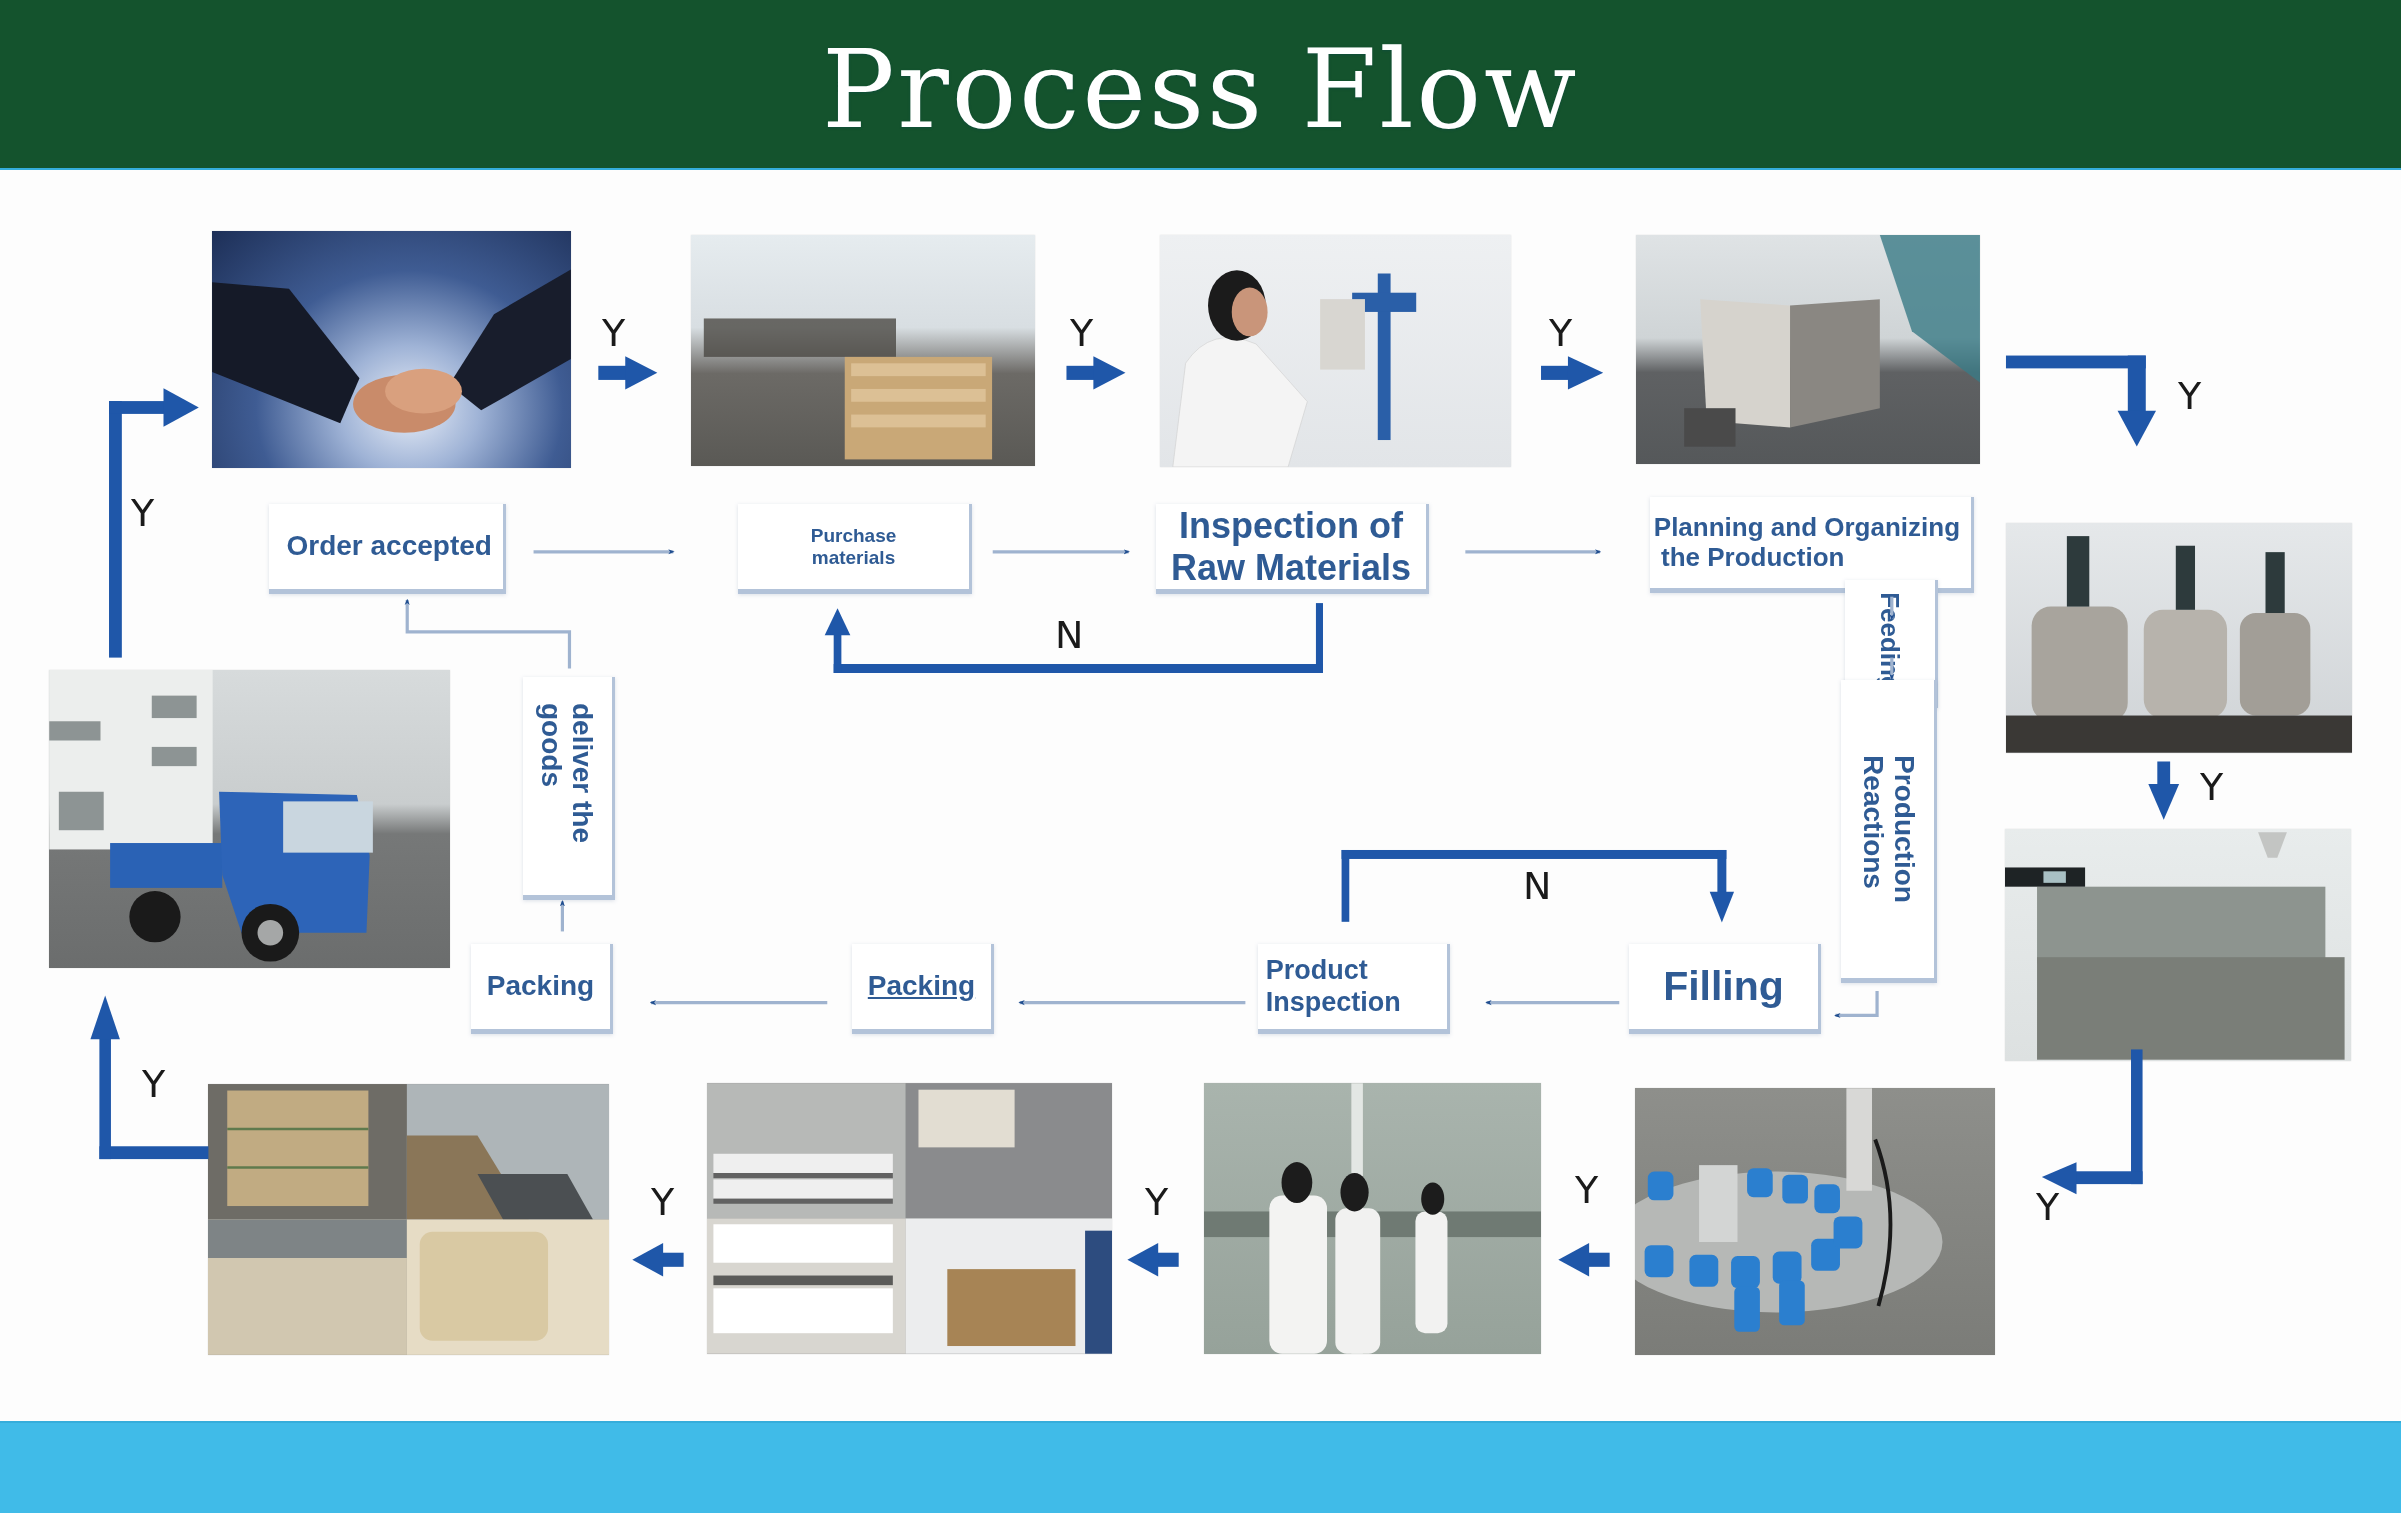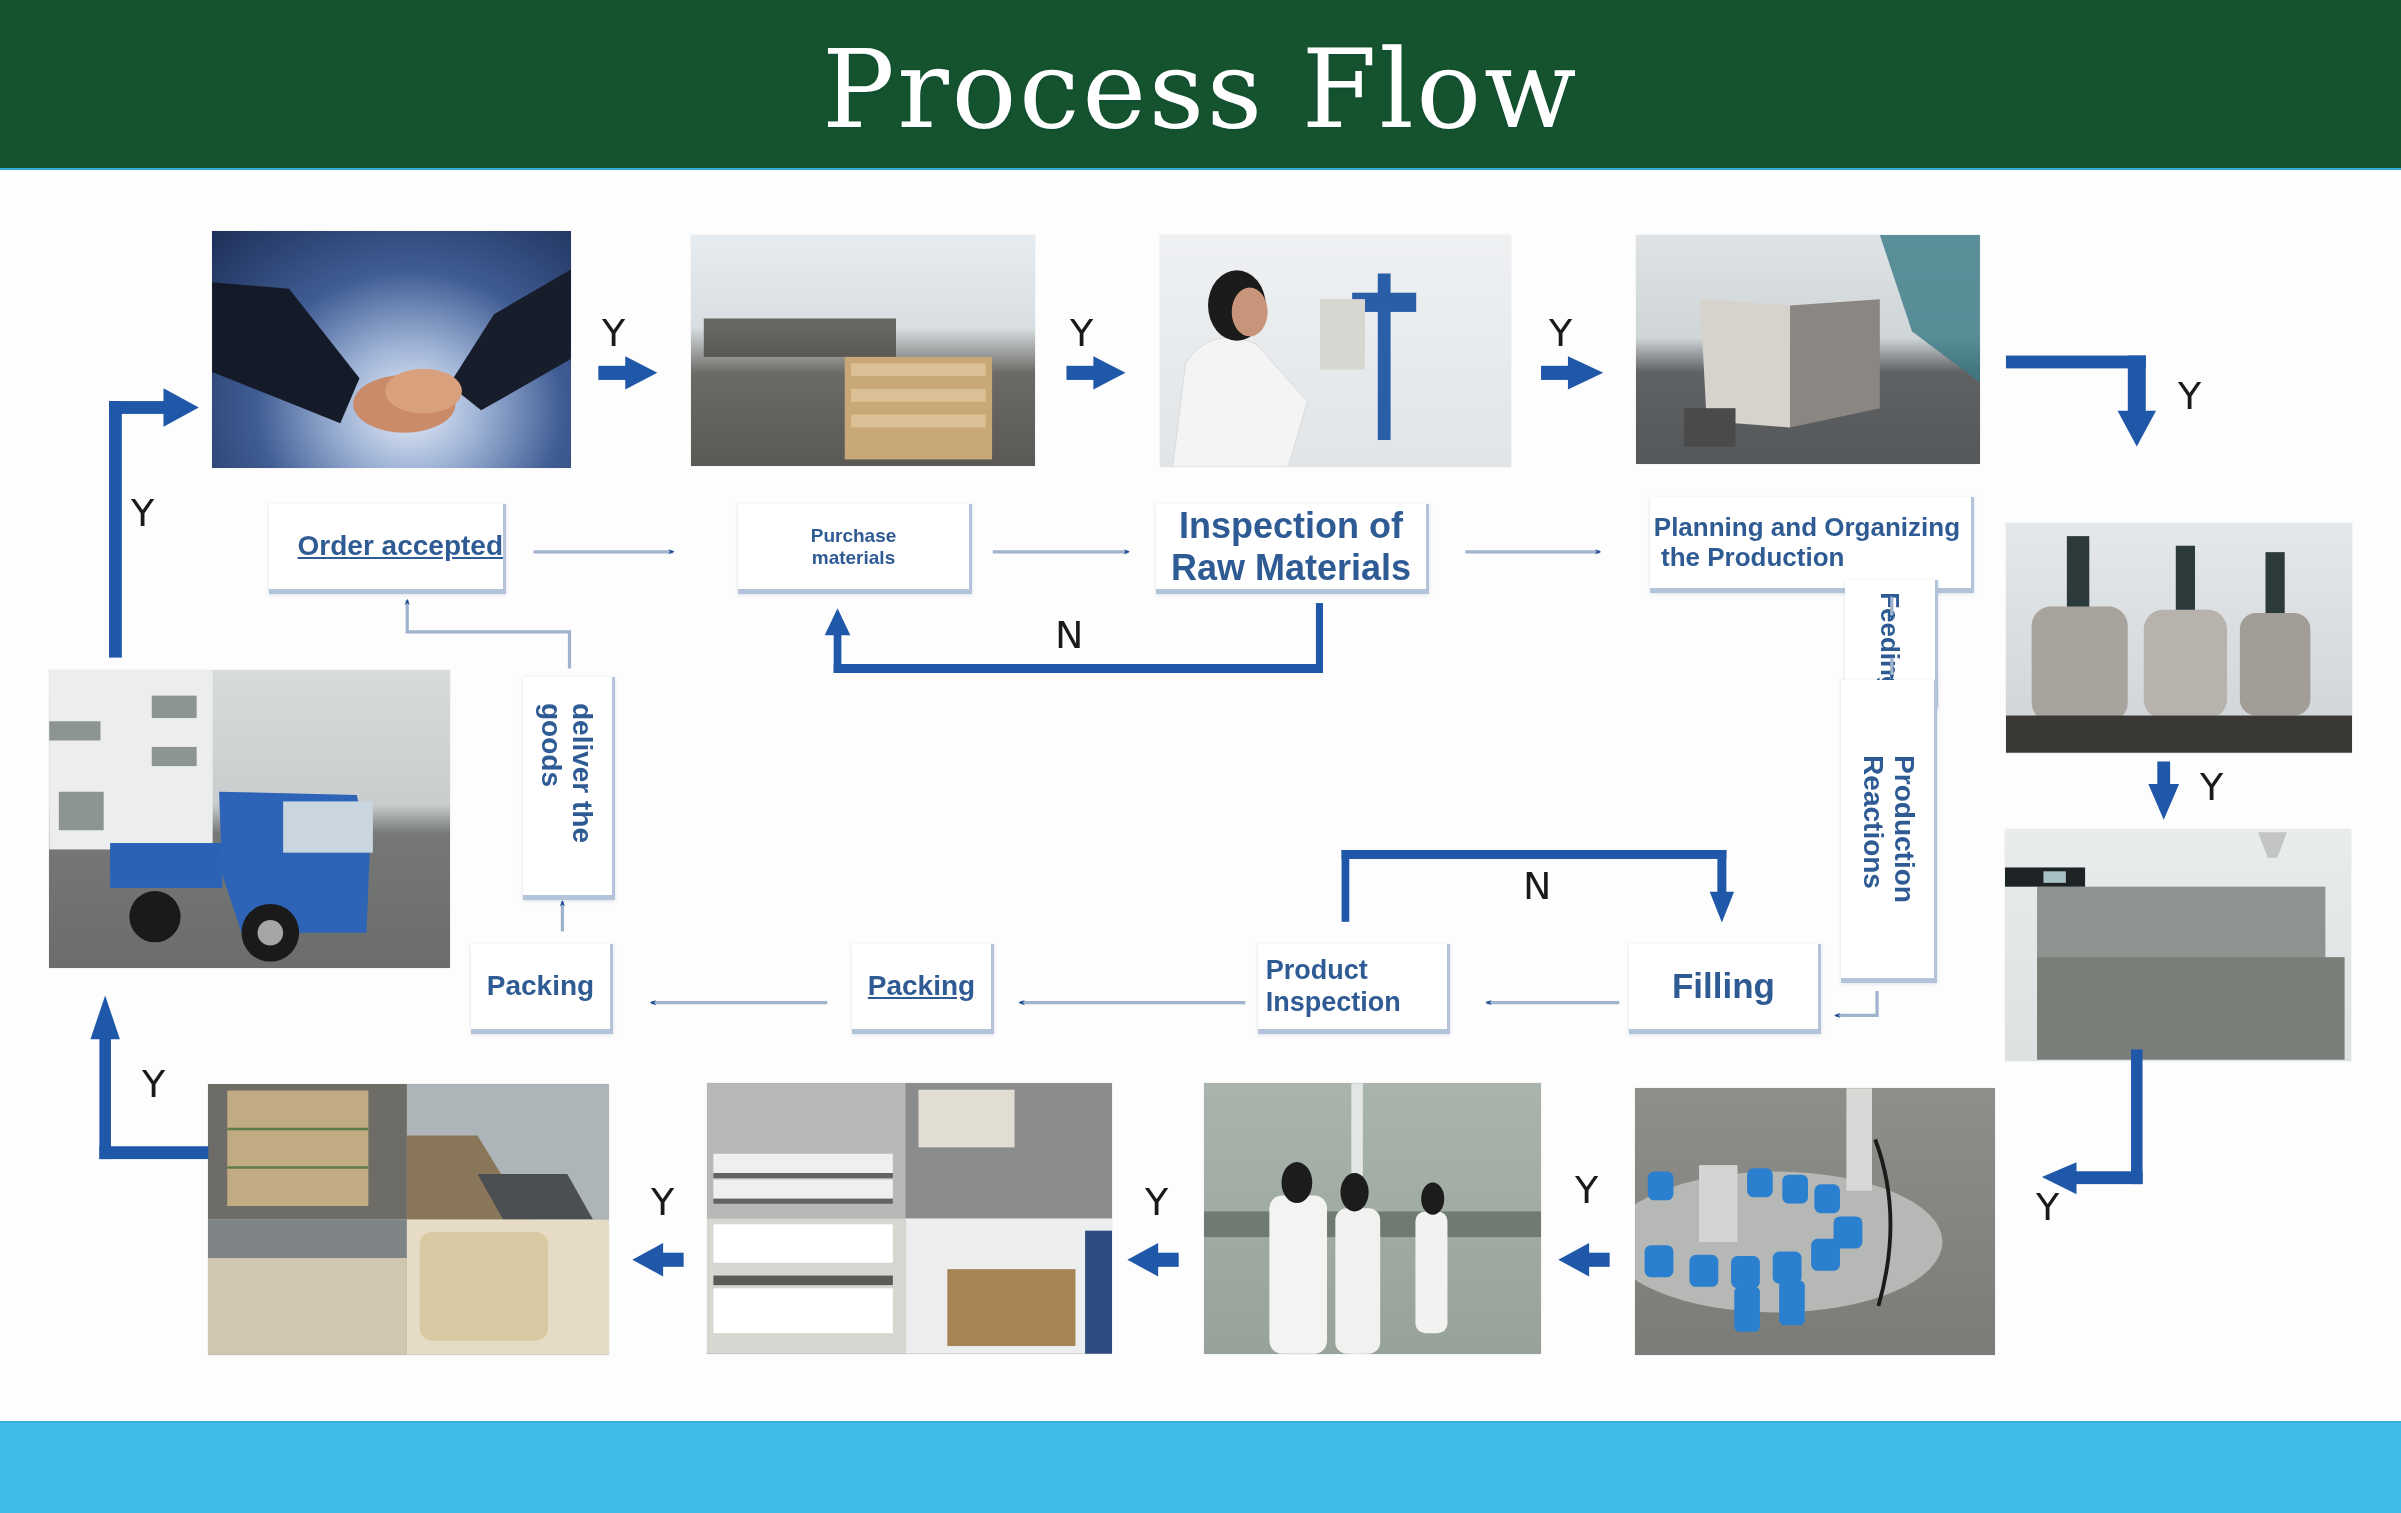--- a/index.html
+++ b/index.html
@@ -3,21 +3,21 @@
 <meta charset="utf-8">
 <style>
   html, body { margin: 0; padding: 0; }
   body { width: 2401px; height: 1514px; position: relative; overflow: hidden; background: #fdfdfd; font-family: "Liberation Sans", "DejaVu Sans", sans-serif; }
   .abs { position: absolute; }
   .header { left: 0; top: 0; width: 2401px; height: 168px; background: #14532d; border-bottom: 2.6px solid #35addb; }
   .title { position: absolute; left: 0; right: 0; top: 26px; text-align: center; color: #ffffff; font-family: "DejaVu Serif", "Liberation Serif", serif; font-size: 108px; letter-spacing: 2.6px; line-height: 128px; text-shadow: 0 1.3px 2.6px rgba(0,60,100,0.25); }
   .footer { left: 0; top: 1421px; width: 2401px; height: 92px; background: #40bbe8; border-top: 2.6px solid #35addb; }
 
   .box { position: absolute; background: #ffffff; border-right: 3.8px solid #b3c3d9; border-bottom: 5.8px solid #b3c3d9; box-shadow: 0 1.3px 3.8px rgba(120,140,170,0.25); color: #2f5b94; font-weight: bold; display: flex; align-items: center; justify-content: center; text-align: center; line-height: 1.15; box-sizing: border-box; }
-  .box.left-align { justify-content: flex-end; text-align: left; padding-left: 6.4px; text-decoration: underline; }
+  .box.left-align { justify-content: center; text-align: left; padding-left: 6.4px; }
   .vbox { position: absolute; background: #ffffff; border-right: 3.8px solid #b3c3d9; border-bottom: 5.8px solid #b3c3d9; box-shadow: 0 1.3px 3.8px rgba(120,140,170,0.25); color: #2f5b94; font-weight: bold; box-sizing: border-box; }
   .vtext { position: absolute; left: 50%; top: 50%; transform: translate(-50%,-50%) rotate(90deg); white-space: nowrap; text-align: left; line-height: 1.1; }
 
   .photo { position: absolute; overflow: hidden; box-shadow: 0 0 1.3px rgba(0,0,0,0.15); }
   .ylabel { position: absolute; color: #1a1a1a; font-family: "DejaVu Sans", sans-serif; font-size: 38px; line-height: 38px; }
   svg.overlay { position: absolute; left: 0; top: 0; }
 </style>
 </head>
 <body>
 
@@ -205,21 +205,21 @@
 <div class="vbox" style="left:1845px;top:580px;width:93px;height:128px;font-size:26px;">
   <span class="vtext">Feeding</span>
 </div>
 <div class="vbox" style="left:1841px;top:680px;width:96px;height:303px;font-size:28px;">
   <span class="vtext">
     <span>Production</span><br>
     <span>Reactions</span>
   </span>
 </div>
 
-<div class="box" style="left:1629px;top:944px;width:192px;height:90px;font-size:35px;text-align:center;">
+<div class="box" style="left:1629px;top:944px;width:192px;height:90px;font-size:41px;text-align:center;">
   <span>Filling</span>
 </div>
 <div class="box" style="left:1258px;top:944px;width:192px;height:90px;font-size:27px;flex-direction:column;align-items:flex-start;text-align:right;padding-left:7.7px;">
   <span>Product</span>
   <span>Inspection</span>
 </div>
 <div class="box" style="left:852px;top:944px;width:142px;height:90px;font-size:28px;text-decoration:underline;">
   <span>Packing</span>
 </div>
 <div class="box" style="left:471px;top:944px;width:142px;height:90px;font-size:28px;">

